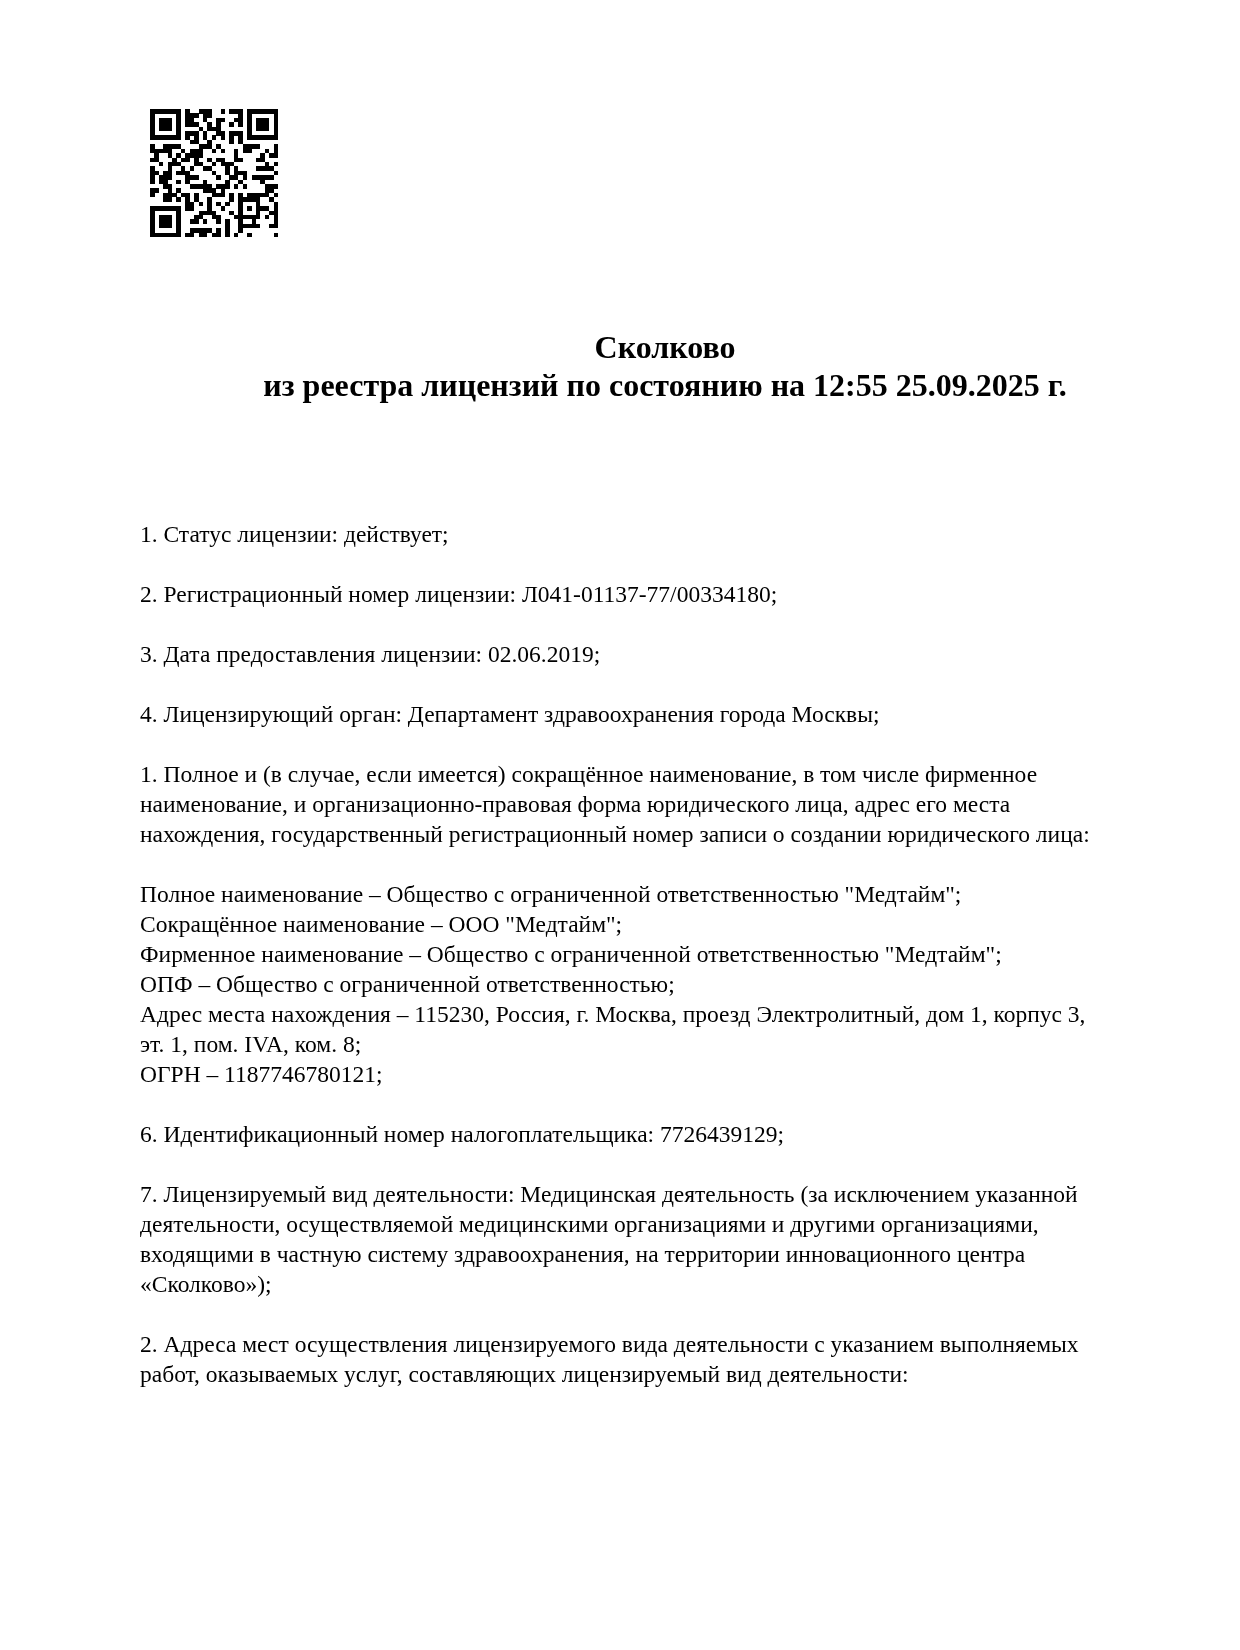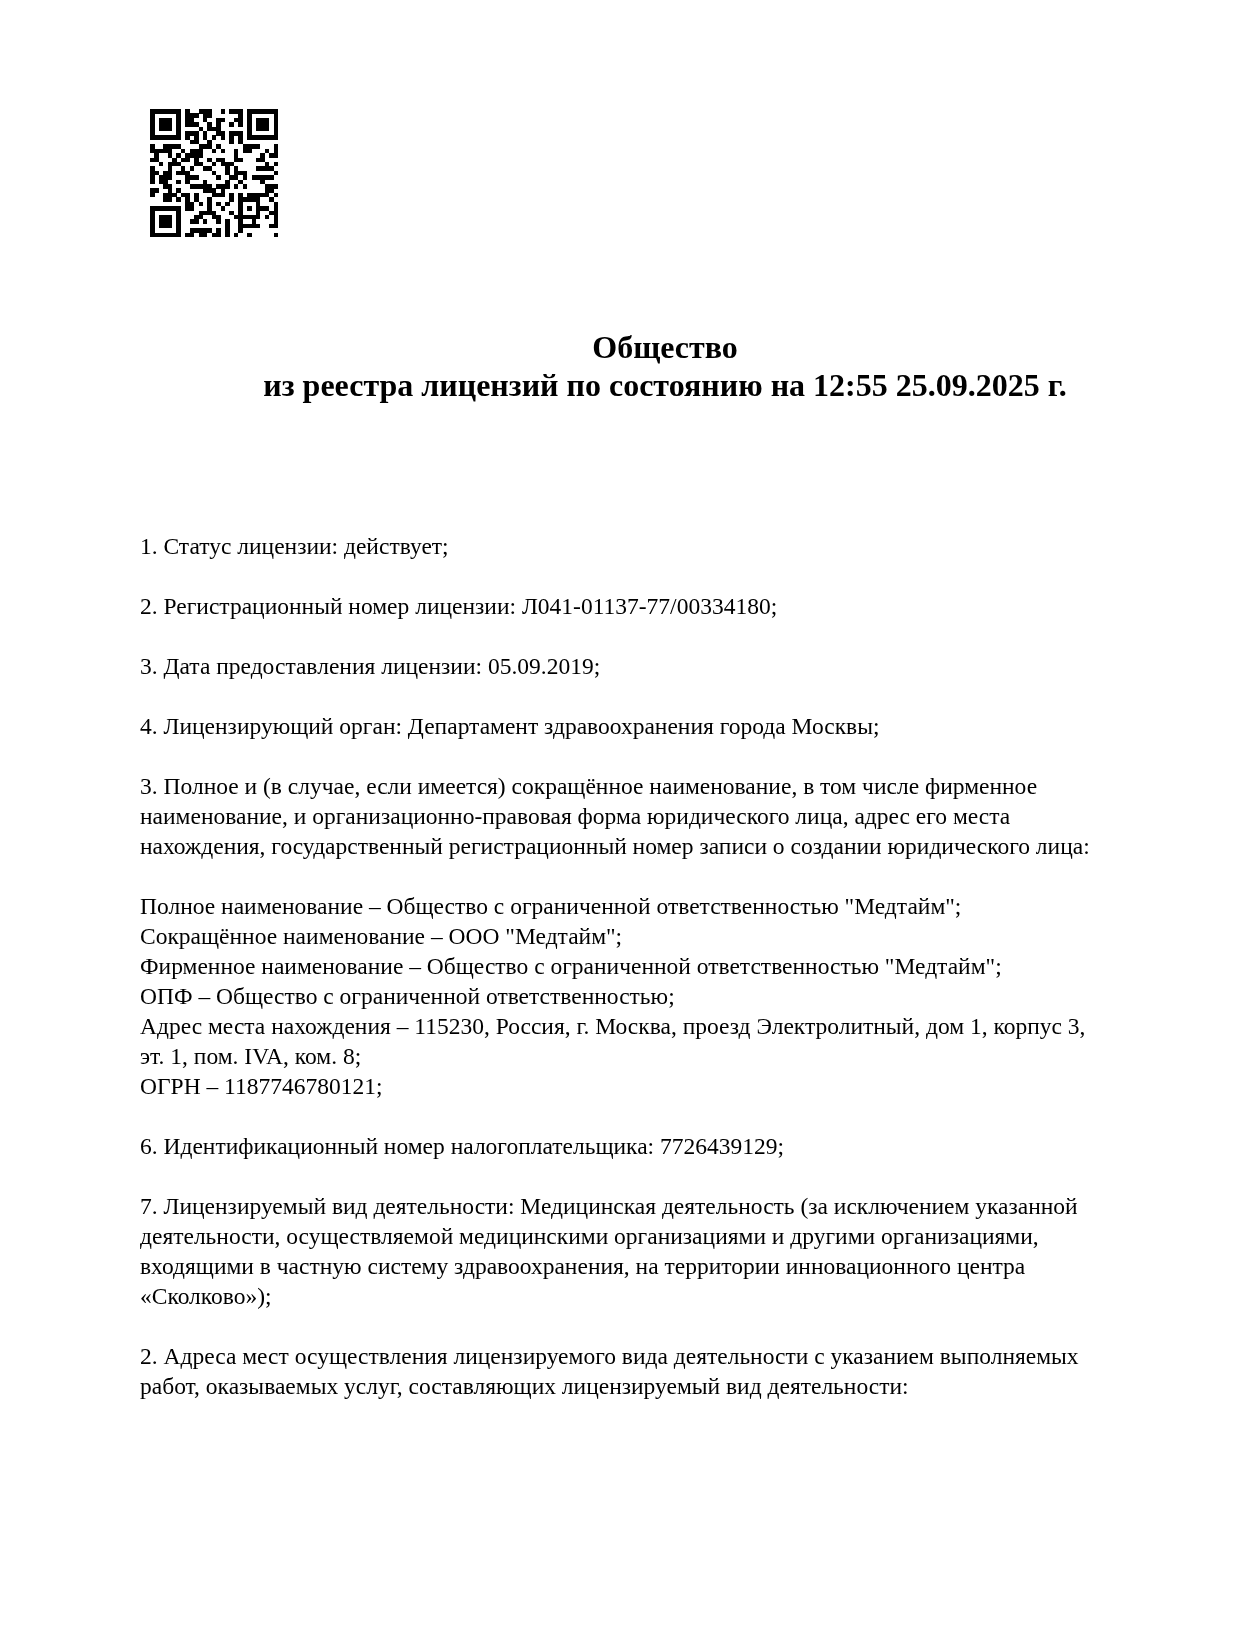--- a/index.html
+++ b/index.html
@@ -23,21 +23,21 @@
   .note{
     position:absolute;left:140px;top:423px;width:1044px;
     text-align:right;font-size:21px;line-height:26px;
   }
   .doc-body{
     position:absolute;left:140px;top:519px;width:1050px;
     font-size:23.5px;line-height:30px;
   }
   .para{
     white-space:pre-line;
-    margin:12px 0 30px 0;
+    margin:0 0 30px 0;
   }
 </style>
 </head>
 <body>
 
 <div class="page">
 
   <div class="qr">
     <svg id="qr" viewBox="0 0 29 29" shape-rendering="crispEdges" xmlns="http://www.w3.org/2000/svg">
         <rect x="0" y="0" width="1.02" height="1.02" fill="#000"></rect>
@@ -434,30 +434,30 @@
         <rect x="12" y="28" width="1.02" height="1.02" fill="#000"></rect>
         <rect x="14" y="28" width="1.02" height="1.02" fill="#000"></rect>
         <rect x="15" y="28" width="1.02" height="1.02" fill="#000"></rect>
         <rect x="17" y="28" width="1.02" height="1.02" fill="#000"></rect>
         <rect x="19" y="28" width="1.02" height="1.02" fill="#000"></rect>
         <rect x="22" y="28" width="1.02" height="1.02" fill="#000"></rect>
         <rect x="28" y="28" width="1.02" height="1.02" fill="#000"></rect>
       </svg>
   </div>
 
-  <div class="title-block"><span>Общество</span>
+  <div class="title-block"><span>Сколково</span>
 <span>из реестра лицензий по состоянию на 12:55 25.09.2025 г.</span></div>
 
 
   <div class="doc-body">
     <div class="para">1. Статус лицензии: действует;</div>
     <div class="para">2. Регистрационный номер лицензии: Л041-01137-77/00334180;</div>
-    <div class="para">3. Дата предоставления лицензии: 05.09.2019;</div>
+    <div class="para">3. Дата предоставления лицензии: 02.06.2019;</div>
     <div class="para">4. Лицензирующий орган: Департамент здравоохранения города Москвы;</div>
-    <div class="para">3. Полное и (в случае, если имеется) сокращённое наименование, в том числе фирменное
+    <div class="para">1. Полное и (в случае, если имеется) сокращённое наименование, в том числе фирменное
 наименование, и организационно-правовая форма юридического лица, адрес его места
 нахождения, государственный регистрационный номер записи о создании юридического лица:</div>
     <div class="para">Полное наименование – Общество с ограниченной ответственностью "Медтайм";
 Сокращённое наименование – ООО "Медтайм";
 Фирменное наименование – Общество с ограниченной ответственностью "Медтайм";
 ОПФ – Общество с ограниченной ответственностью;
 Адрес места нахождения – 115230, Россия, г. Москва, проезд Электролитный, дом 1, корпус 3,
 эт. 1, пом. IVA, ком. 8;
 ОГРН – 1187746780121;</div>
     <div class="para">6. Идентификационный номер налогоплательщика: 7726439129;</div>

